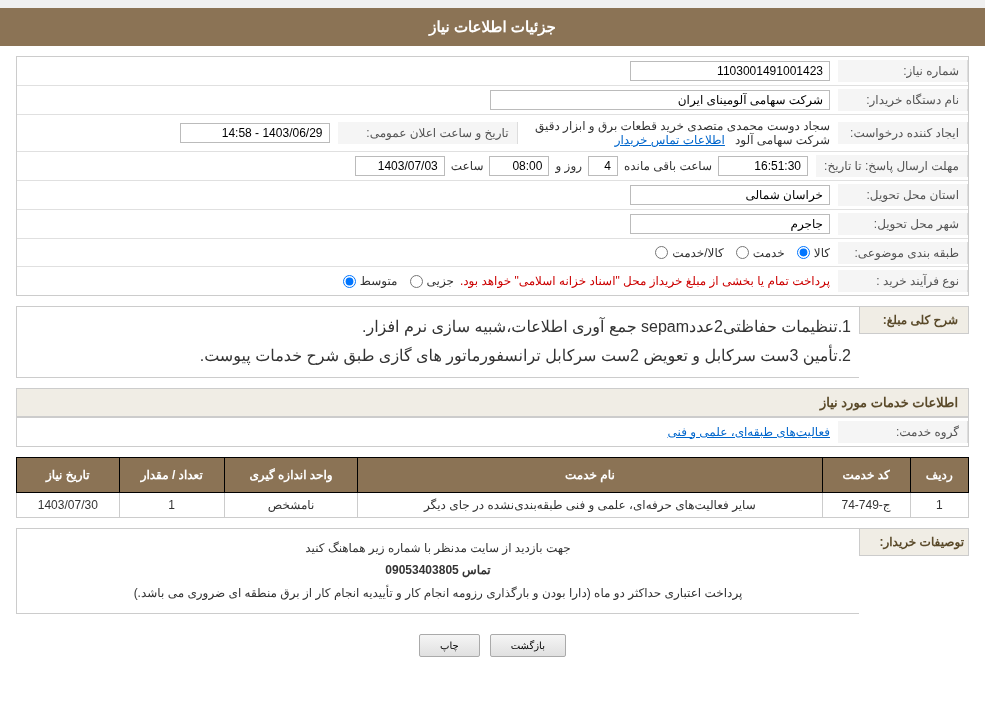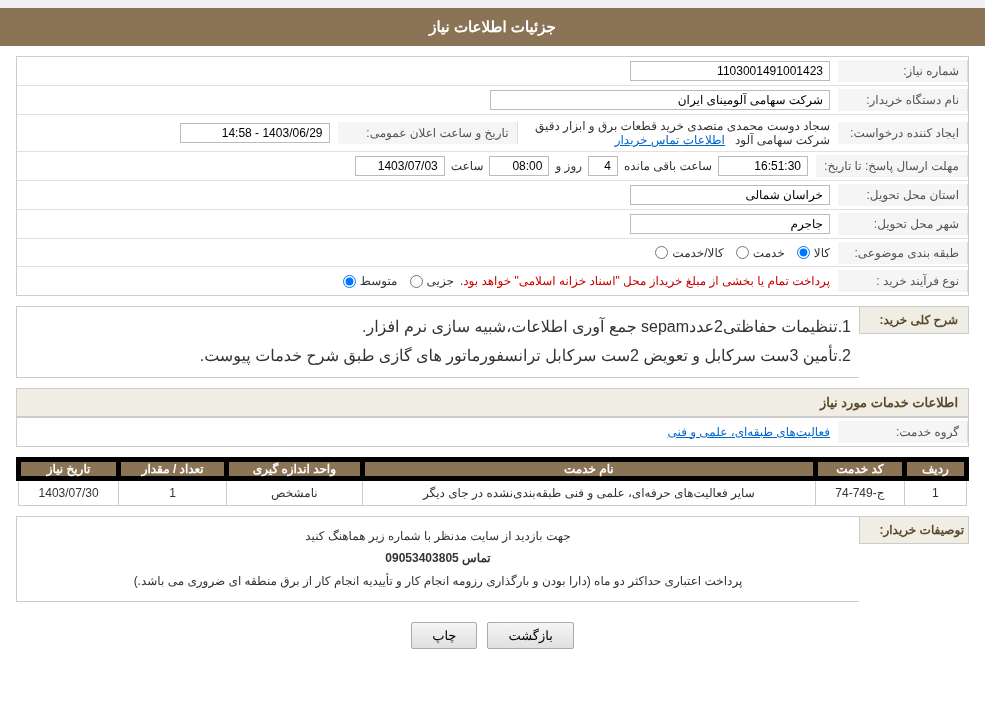--- a/index.html
+++ b/index.html
@@ -97,23 +97,23 @@
       gap: 4px;
     }
     .services-table {
       width: 100%;
       border-collapse: collapse;
       font-size: 12px;
     }
     .services-table th {
       background: #8B7355;
       color: #fff;
-      padding: 0 8px;
+      padding: 10px 8px;
       text-align: center;
-      border: 5px solid #000000;
+      border: 1px solid #000000;
     }
     .services-table td {
       border: 1px solid #ccc;
       padding: 5px 8px;
       text-align: center;
     }
     .services-table tr:nth-child(even) td {
       background: #fafafa;
     }
     .button-row {
@@ -121,21 +121,21 @@
       justify-content: center;
       gap: 10px;
       padding: 10px 0;
     }
     .btn {
       padding: 5px 20px;
       border: 1px solid #aaa;
       background: linear-gradient(to bottom, #f5f5f5, #e0e0e0);
       cursor: pointer;
       font-family: Tahoma, Arial, sans-serif;
-      font-size: 13px;
+      font-size: 10px;
       border-radius: 2px;
     }
   </style>
 </head>
 <body>
 
 <div class="page-wrapper">
 
   <div class="header-bar">
     <span>جزئیات اطلاعات نیاز</span>
@@ -236,21 +236,21 @@
                 <input type="radio" name="noe" style="">
               </div>
             </div>
           </div>
         </div>
       </div>
 
     </div>
 
     <div style="display:flex; align-items:flex-start; margin-bottom:10px;">
-      <div style="background:#f0ede5; border:1px solid #ccc; padding:6px 10px; font-weight:bold; font-size:12px; color:#5a4a2a; white-space:nowrap; min-width:110px; text-align:right;">شرح کلی خرید:</div>
+      <div style="background:#f0ede5; border:1px solid #ccc; padding:6px 10px; font-weight:bold; font-size:12px; color:#5a4a2a; white-space:nowrap; min-width:110px; text-align:right;">شرح کلی مبلغ:</div>
       <div style="flex:1; border:1px solid #ccc; border-right:none; padding:6px 8px; font-size:16px; line-height:1.8; text-align:right; background:#fff;">
         <div>1.تنظیمات حفاظتی2عددsepam جمع آوری اطلاعات،شبیه سازی نرم افزار.</div>
         <div>2.تأمین 3ست سرکابل و تعویض 2ست سرکابل ترانسفورماتور های گازی طبق شرح خدمات پیوست.</div>
       </div>
     </div>
 
     <div class="section-title">اطلاعات خدمات مورد نیاز</div>
 
     <div class="form-section" style="margin-bottom:10px;">
       <div class="form-row">

